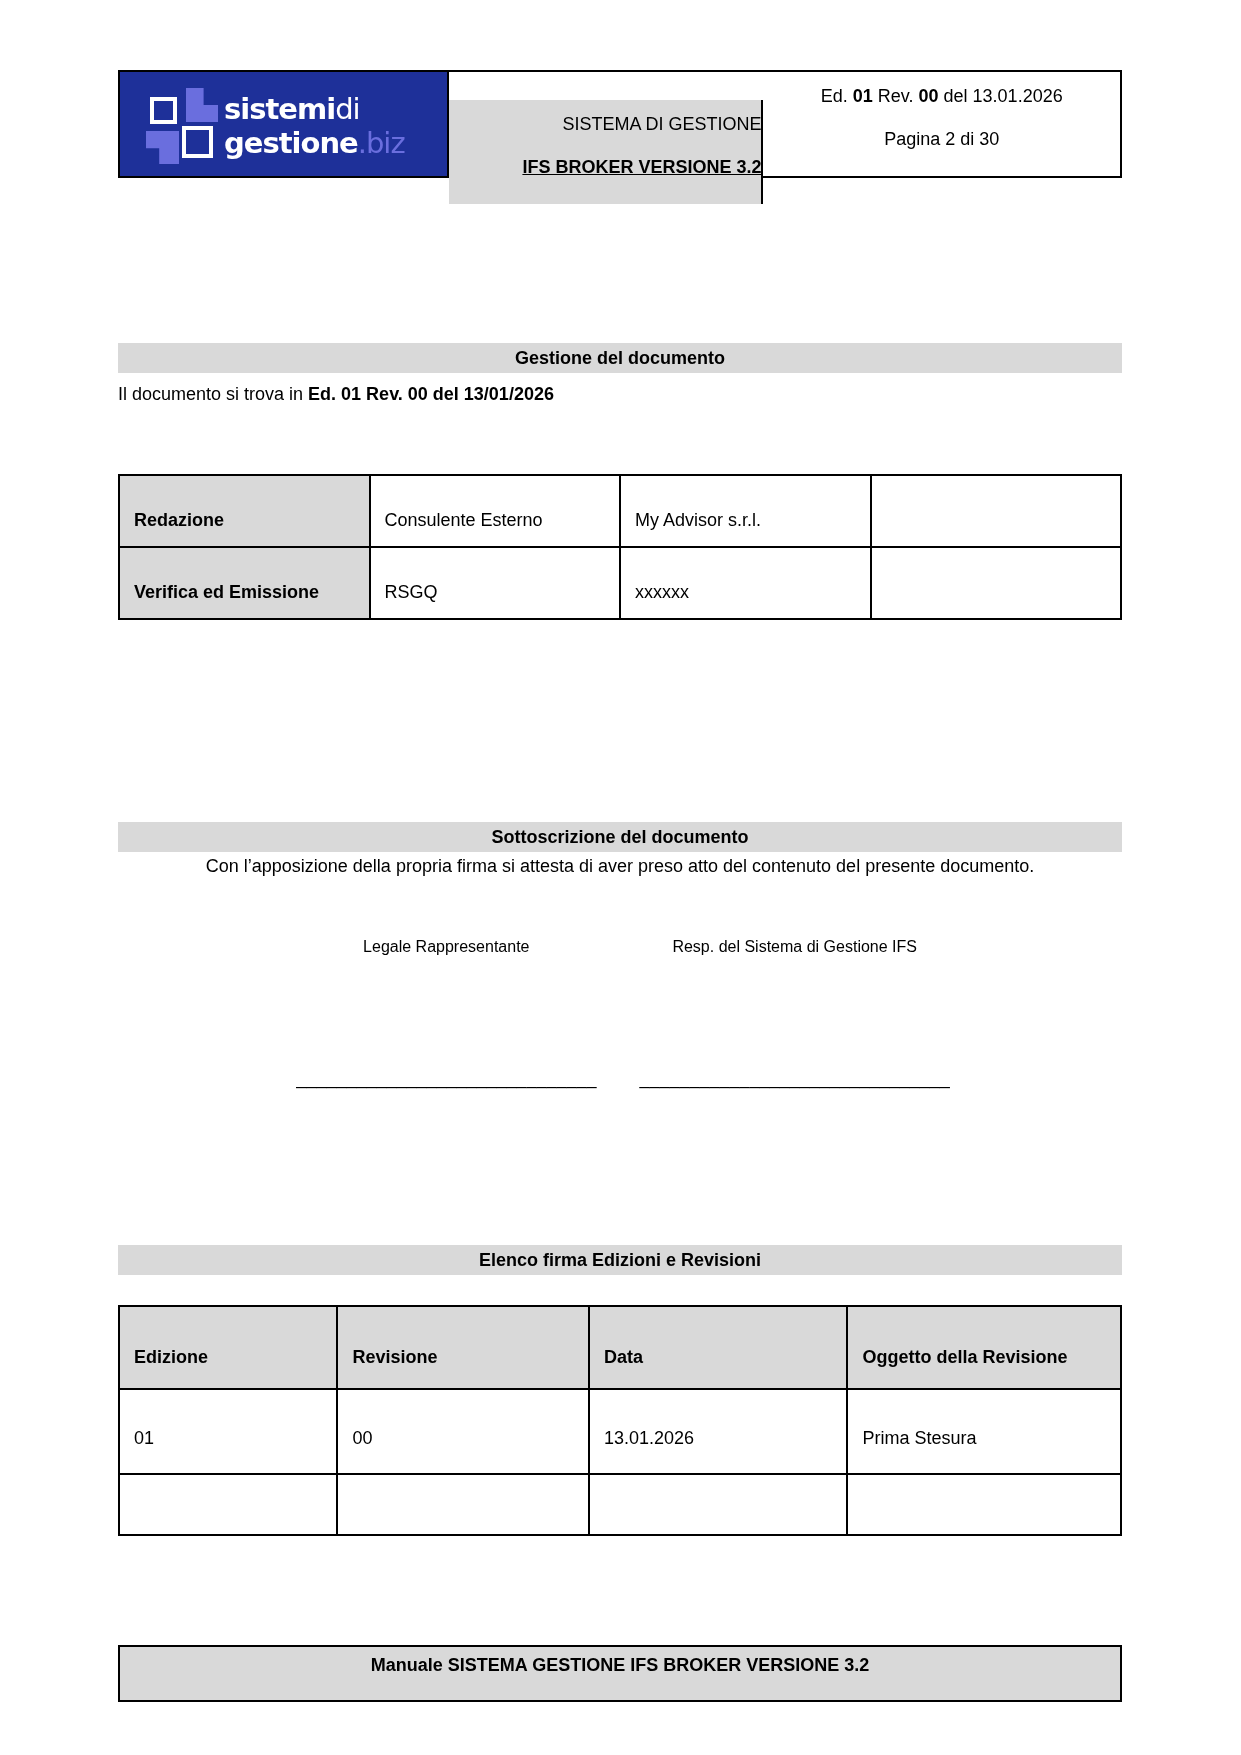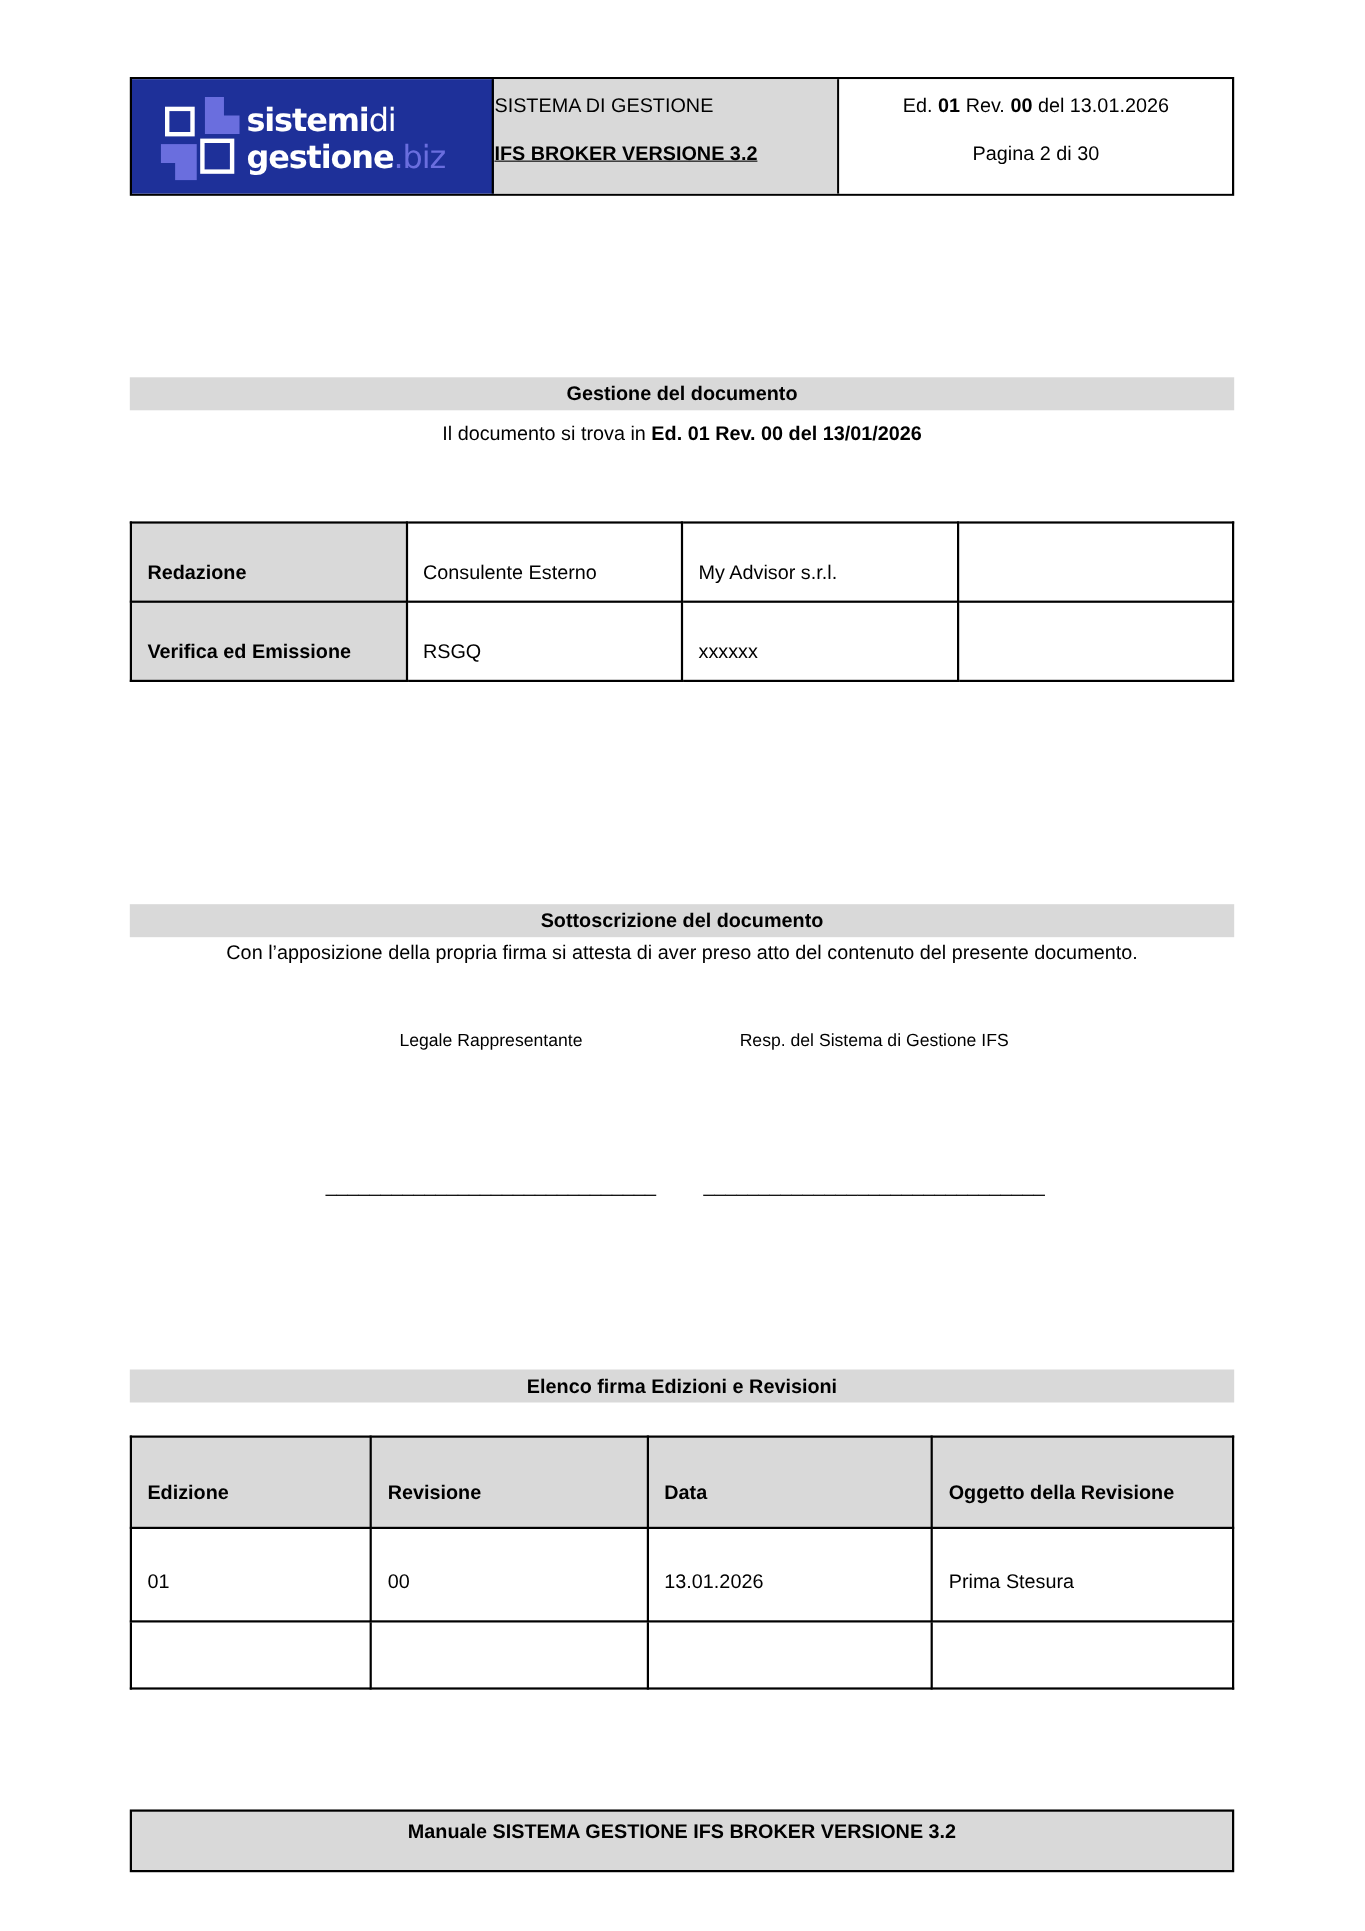--- a/index.html
+++ b/index.html
@@ -11,21 +11,21 @@
     width:1241px;height:1755px;position:relative;overflow:hidden;
     font-family:"Liberation Sans","DejaVu Sans",sans-serif;color:#000;
   }
   .block{position:absolute;left:118px;width:1004px;}
 
   
   .header-table{top:70px;height:108px;display:flex;border:2px solid var(--border,#000);}
   .hcell{height:100%;}
   .logo-cell{width:340px;background:var(--navy,#1e3099);position:relative;border-right:2px solid var(--border,#000);}
   .sys-cell{width:324px;background:var(--cell-gray,#d9d9d9);border-right:2px solid var(--border,#000);
-            display:flex;flex-direction:column;align-items:flex-start;padding-top:14px;row-gap:22px;}
+            display:flex;flex-direction:column;align-items:flex-end;padding-top:14px;row-gap:22px;margin-top:28px;}
   .ed-cell{width:368px;background:#fff;display:flex;flex-direction:column;align-items:center;padding-top:14px;row-gap:22px;}
   .sys-line1{font-size:18px;}
   .sys-line2{font-size:18px;font-weight:bold;text-decoration:underline;}
   .ed-line,.pg-line{font-size:18px;}
   .ed-line b{font-weight:bold;}
 
   
   .logo-mark{position:absolute;left:26px;top:16px;width:74px;height:78px;}
   .lm{position:absolute;}
   .sq{border:4px solid #fff;background:transparent;}
@@ -41,21 +41,21 @@
   .logo-word b{font-weight:bold;}
   .logo-accent{color:var(--periwinkle,#6a6ede);}
 
   
   .section-bar{height:30px;background:var(--bar-gray,#d9d9d9);text-align:center;
                font-weight:bold;font-size:18px;line-height:30px;}
   .bar-doc{top:343px;}
   .bar-sub{top:822px;}
   .bar-rev{top:1245px;}
 
-  .location-line{top:384px;text-align:center;font-size:18px;}
+  .location-line{top:384px;text-align:left;font-size:18px;}
   .location-line b{font-weight:bold;}
 
   
   table{border-collapse:collapse;width:100%;}
   td,th{border:2px solid var(--border,#000);font-size:18px;text-align:left;}
 
   .approval-table{top:474px;}
   .approval-table td{height:72px;vertical-align:middle;padding:18px 16px 0 14px;margin-left:12px;}
   .approval-table td.lbl{background:var(--cell-gray,#d9d9d9);font-weight:bold;}
   .approval-table col{width:25%;}

